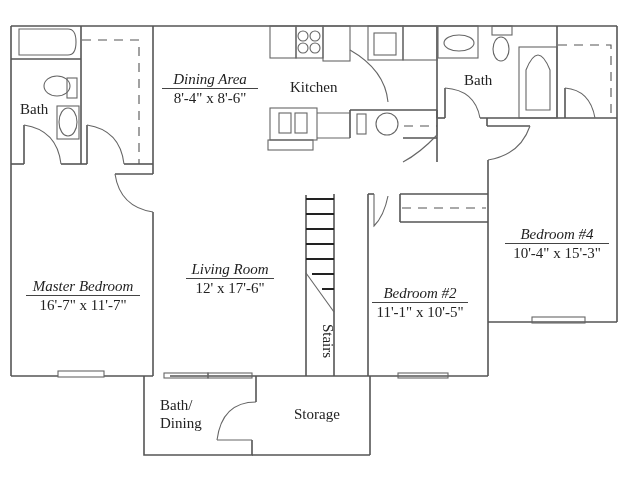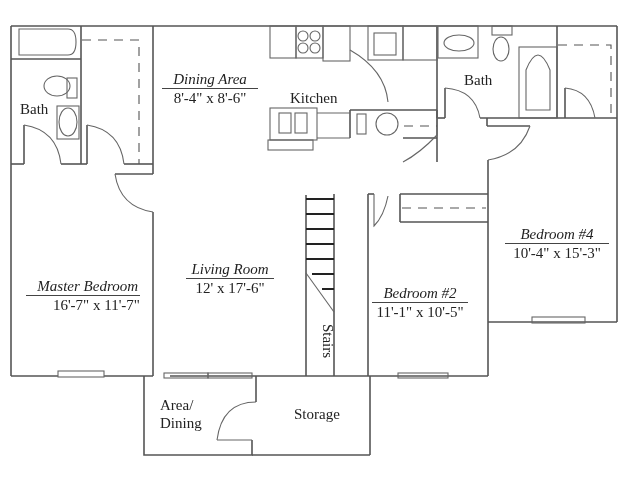--- a/index.html
+++ b/index.html
@@ -158,44 +158,44 @@
   </g>
 </svg>
 
 <div class="lbl name" style="left:20px; top:100px;">Bath</div>
 
 <div class="lbl" style="left:162px; top:70px; width:96px;">
   <div class="name ul">Dining Area</div>
   <div class="dim">8'-4" x 8'-6"</div>
 </div>
 
-<div class="lbl name" style="left:290px; top:78px;margin-top:11px;">Kitchen</div>
+<div class="lbl name" style="left:290px; top:78px;">Kitchen</div>
 
 <div class="lbl name" style="left:464px; top:71px;">Bath</div>
 
 <div class="lbl" style="left:505px; top:225px; width:104px;">
   <div class="name ul">Bedroom #4</div>
   <div class="dim">10'-4" x 15'-3"</div>
 </div>
 
-<div class="lbl" style="left:26px; top:277px; width:114px;text-align:right;">
+<div class="lbl" style="left:26px; top:277px; width:114px;">
   <div class="name ul">Master Bedroom</div>
   <div class="dim">16'-7" x 11'-7"</div>
 </div>
 
 <div class="lbl" style="left:186px; top:260px; width:88px;">
   <div class="name ul">Living Room</div>
   <div class="dim">12' x 17'-6"</div>
 </div>
 
 <div class="lbl" style="left:372px; top:284px; width:96px;">
   <div class="name ul">Bedroom #2</div>
   <div class="dim">11'-1" x 10'-5"</div>
 </div>
 
 <div class="lbl name" style="left:305px; top:332px; transform:rotate(90deg); transform-origin:center; width:46px;">Stairs</div>
 
 <div class="lbl" style="left:160px; top:396px; text-align:left;">
-  <div class="name">Area/</div>
+  <div class="name">Bath/</div>
   <div class="name">Dining</div>
 </div>
 
 <div class="lbl name" style="left:294px; top:405px;">Storage</div>
 
 </body></html>

